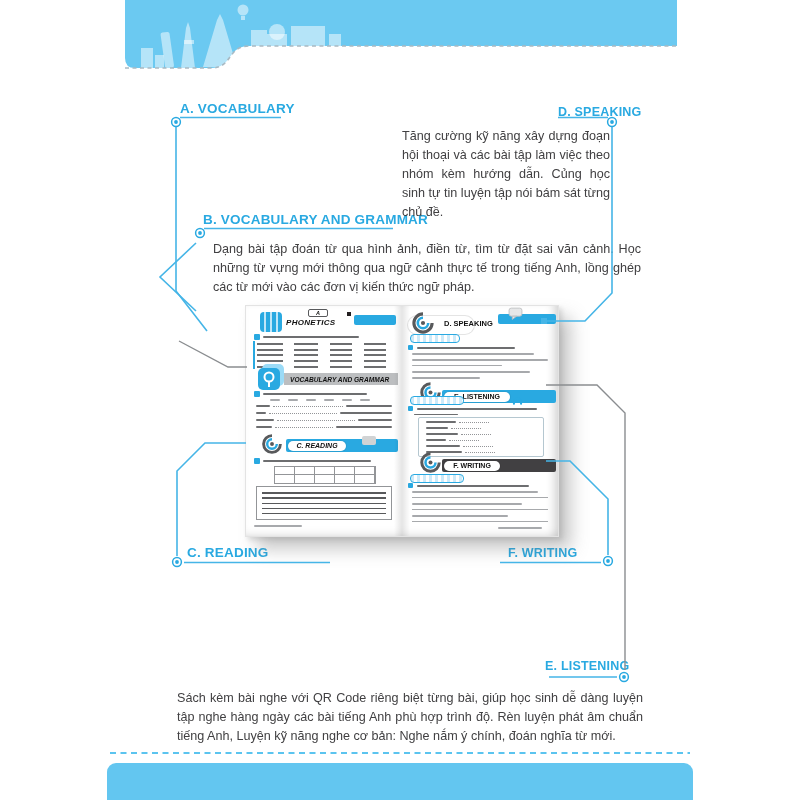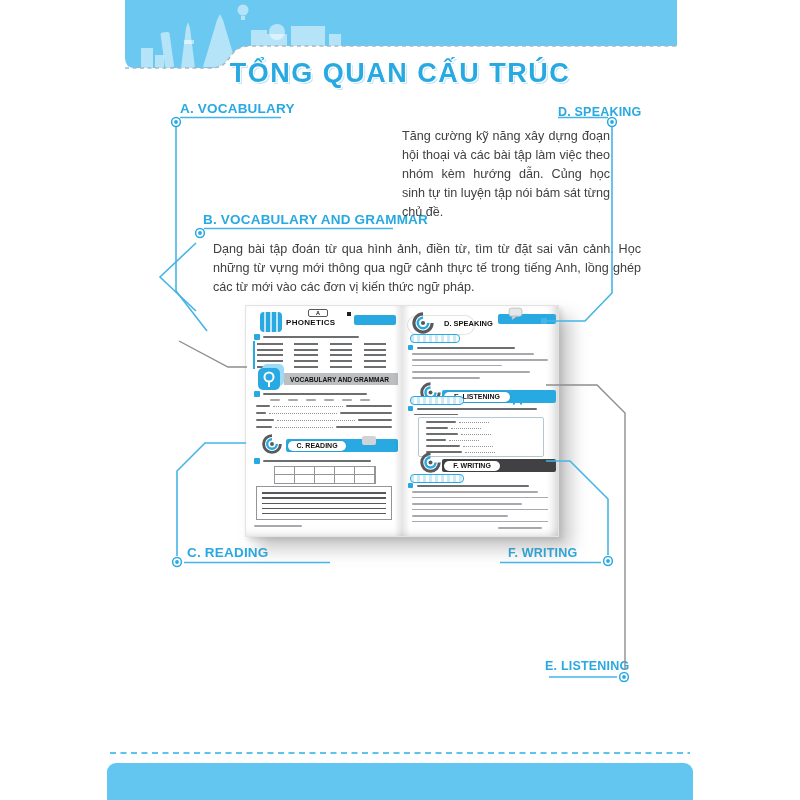--- a/index.html
+++ b/index.html
@@ -20,21 +20,21 @@
   
   #bottom-bar{position:absolute;left:107px;top:763px;width:586px;height:37px;background:#63C6F0;border-radius:9px 9px 0 0;}
   
   #book{position:absolute;left:245px;top:305px;width:312px;height:230px;background:#fff;
         border:1px solid #e3e3e3;z-index:1;
         box-shadow:12px 12px 16px rgba(110,110,110,.38),3px 3px 5px rgba(0,0,0,.12),
                    inset -9px 0 9px -5px rgba(0,0,0,.16), inset 0 -7px 9px -5px rgba(0,0,0,.10);}
   #book .gutter{position:absolute;left:148px;top:0;width:16px;height:100%;
         background:linear-gradient(90deg,rgba(0,0,0,0) 0%,rgba(0,0,0,.10) 50%,rgba(0,0,0,0) 100%);}
   .pg{position:absolute;top:0;width:156px;height:228px;}
-  #pg-l{left:0;} #pg-r{left:156px;}
+  #pg-l{left:0;font-style:italic;} #pg-r{left:156px;}
   
   .bar{position:absolute;height:1.9px;background:#6d6e70;border-radius:1px;}
   .bar.lt{background:#a7a9ac;}
   .msq{position:absolute;width:5.5px;height:5.5px;background:#29A9E1;border-radius:1px;}
   .blueband{position:absolute;background:#29A9E1;}
   .wlabel{position:absolute;background:#fff;border-radius:5px;color:#111;
           font-weight:800;text-align:center;box-shadow:0 0 0 1px rgba(0,0,0,.06);}
   .pill{position:absolute;height:7px;border:1.2px solid #29A9E1;border-radius:4px;
         background:repeating-linear-gradient(90deg,#cdeaf9 0 3px,#fff 3px 6px);}
   .cols{position:absolute;background:repeating-linear-gradient(#6d6e70 0 1.8px,transparent 1.8px 5.7px);}
@@ -75,31 +75,31 @@
         <rect x="126" y="30" width="16" height="16"></rect>
         <circle cx="152" cy="32" r="8"></circle>
           <rect x="142" y="34" width="20" height="12"></rect>
         <rect x="166" y="26" width="34" height="20"></rect>
         <rect x="204" y="34" width="12" height="12"></rect>
       </g>
       <path d="M0,68 H86 C108,68 102,46 124,46 H552" fill="none" stroke="#a9b9c2" stroke-width="1.6" stroke-dasharray="4 3.5"></path>
     </svg>
   </div>
 
-  <div id="title">TỔNG QUAN CẤU TRÚC</div>
 
   <div class="h" style="left:180px;top:101px;">A. VOCABULARY</div>
   <div class="h small" style="left:558px;top:105px;">D. SPEAKING</div>
   <div class="h" style="left:203px;top:212px;text-align:right;">B. VOCABULARY AND GRAMMAR</div>
   <div class="h" style="left:187px;top:545px;">C. READING</div>
   <div class="h small" style="left:508px;top:546px;">F. WRITING</div>
   <div class="h small" style="left:545px;top:659px;">E. LISTENING</div>
 
   <div class="p" style="left:402px;top:127px;width:208px;">Tăng cường kỹ năng xây dựng đoạn hội thoại và các bài tập làm việc theo nhóm kèm hướng dẫn. Củng học sinh tự tin luyện tập nói bám sát từng chủ đề.</div>
   <div class="p" style="left:213px;top:240px;width:428px;">Dạng bài tập đoán từ qua hình ảnh, điền từ, tìm từ đặt sai văn cảnh. Học những từ vựng mới thông qua ngữ cảnh thực tế trong tiếng Anh, lồng ghép các từ mới vào các đơn vị kiến thức ngữ pháp.</div>
+  <div class="p" style="left:177px;top:689px;width:466px;">Sách kèm bài nghe với QR Code riêng biệt từng bài, giúp học sinh dễ dàng luyện tập nghe hàng ngày các bài tiếng Anh phù hợp trình độ. Rèn luyện phát âm chuẩn tiếng Anh, Luyện kỹ năng nghe cơ bản: Nghe nắm ý chính, đoán nghĩa từ mới.</div>
 
   <div id="book">
     <div class="pg" id="pg-l">
 
       <div class="blueband" style="left:14px;top:6px;width:22px;height:20px;border-radius:4px;background:repeating-linear-gradient(90deg,#29A9E1 0 4px,#bfe6f8 4px 6px);"></div>
       <div class="tinytxt" style="left:62px;top:3px;width:18px;font-size:5.5px;border:1px solid #58595b;border-radius:2px;text-align:center;">A</div>
       <div class="tinytxt" style="left:40px;top:12px;font-size:8px;letter-spacing:.3px;">PHONETICS</div>
       <div class="blueband" style="left:108px;top:9px;width:42px;height:10px;border-radius:2px;"></div>
       <div class="abs" style="left:101px;top:6px;width:4px;height:4px;background:#231f20;"></div>
 

